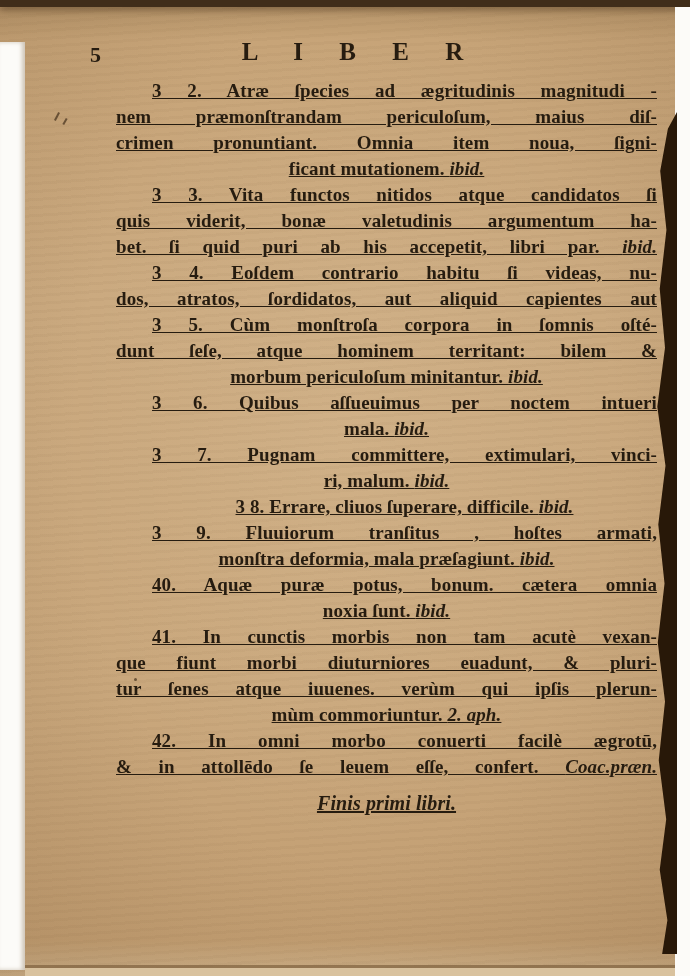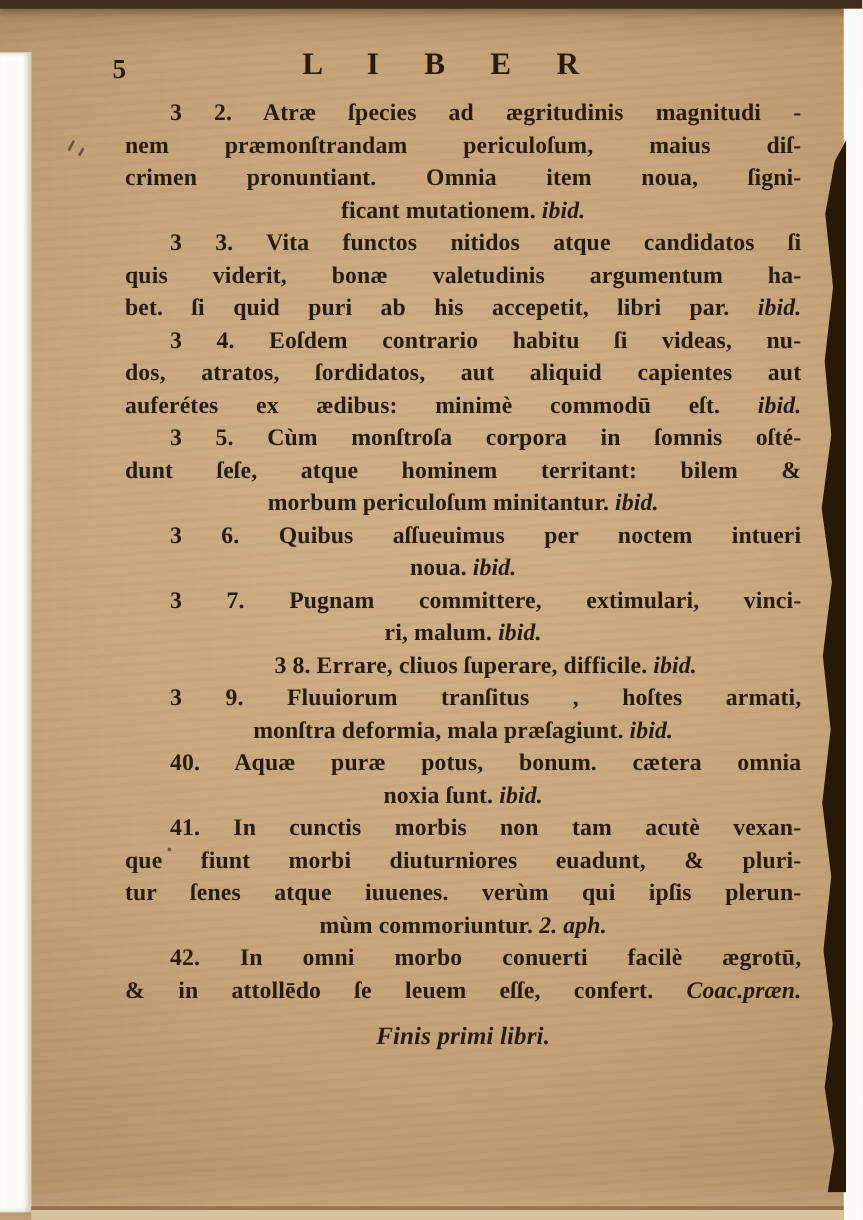--- a/index.html
+++ b/index.html
@@ -32,22 +32,22 @@
   .speck{position:absolute;z-index:6;background:rgba(45,28,12,0.6);}
   .speck.s1{left:56px;top:112px;width:2px;height:9px;transform:rotate(28deg);}
   .speck.s2{left:64px;top:118px;width:2px;height:7px;transform:rotate(30deg);}
   .speck.s3{left:134px;top:678px;width:3px;height:3px;border-radius:50%;}
   
   .pagenum{position:absolute;z-index:7;left:90px;top:42px;
          font-size:22px;font-weight:700;color:#261c10;}
   .runtitle{position:absolute;z-index:7;left:70px;right:40px;top:38px;text-align:center;
          font-size:25px;font-weight:700;letter-spacing:15px;color:#261c10;}
   
-  .text-column{position:absolute;z-index:7;left:100px;top:78px;width:541px;color:#261c10;
-         font-size:19px;font-weight:700;}
+  .text-column{position:absolute;z-index:7;left:116px;top:78px;width:541px;color:#261c10;
+         font-size:19px;font-weight:700;text-decoration:underline;}
   .line{height:26px;line-height:26px;overflow:hidden;text-align:center;
          letter-spacing:0.1px;}
   .line.full{text-align:justify;text-align-last:justify;}
   .line.indent{text-indent:36px;}
   .seg.it{font-style:italic;}
   .para.heading{margin-top:8px;margin-bottom:6px;}
   .para.heading .line{height:33px;line-height:33px;font-size:22px;font-style:italic;
          text-align:center;text-align-last:center;letter-spacing:0.3px;}
   .para.finis{margin-top:8px;}
   .para.finis .line{height:30px;line-height:30px;font-size:20px;font-style:italic;
@@ -82,30 +82,29 @@
         <div class="line"><span class="seg">ficant mutationem. </span><span class="seg it">ibid.</span></div>
       </div>
       <div class="para entry">
         <div class="line full indent"><span class="seg">3 3.  Vita functos nitidos atque candidatos ſi</span></div>
         <div class="line full"><span class="seg">quis viderit, bonæ valetudinis argumentum ha-</span></div>
         <div class="line full"><span class="seg">bet. ſi quid puri ab his accepetit, libri par. </span><span class="seg it">ibid.</span></div>
       </div>
       <div class="para entry">
         <div class="line full indent"><span class="seg">3 4.  Eoſdem contrario habitu ſi videas, nu-</span></div>
         <div class="line full"><span class="seg">dos, atratos, ſordidatos, aut aliquid capientes aut</span></div>
-        <div class="line full"><span class="seg">auferétes ex ædibus: minimè commodū eſt. </span><span class="seg it">ibid.</span></div>
       </div>
       <div class="para entry">
         <div class="line full indent"><span class="seg">3 5.  Cùm monſtroſa corpora in ſomnis oſté-</span></div>
         <div class="line full"><span class="seg">dunt ſeſe, atque hominem territant: bilem &amp;</span></div>
         <div class="line"><span class="seg">morbum periculoſum minitantur. </span><span class="seg it">ibid.</span></div>
       </div>
       <div class="para entry">
         <div class="line full indent"><span class="seg">3 6.  Quibus aſſueuimus per noctem intueri</span></div>
-        <div class="line"><span class="seg">noua. </span><span class="seg it">ibid.</span></div>
+        <div class="line"><span class="seg">mala. </span><span class="seg it">ibid.</span></div>
       </div>
       <div class="para entry">
         <div class="line full indent"><span class="seg">3 7.  Pugnam committere, extimulari, vinci-</span></div>
         <div class="line"><span class="seg">ri, malum. </span><span class="seg it">ibid.</span></div>
       </div>
       <div class="para entry">
         <div class="line indent"><span class="seg">3 8.  Errare, cliuos ſuperare, difficile. </span><span class="seg it">ibid.</span></div>
       </div>
       <div class="para entry">
         <div class="line full indent"><span class="seg">3 9.  Fluuiorum tranſitus , hoſtes armati,</span></div>

